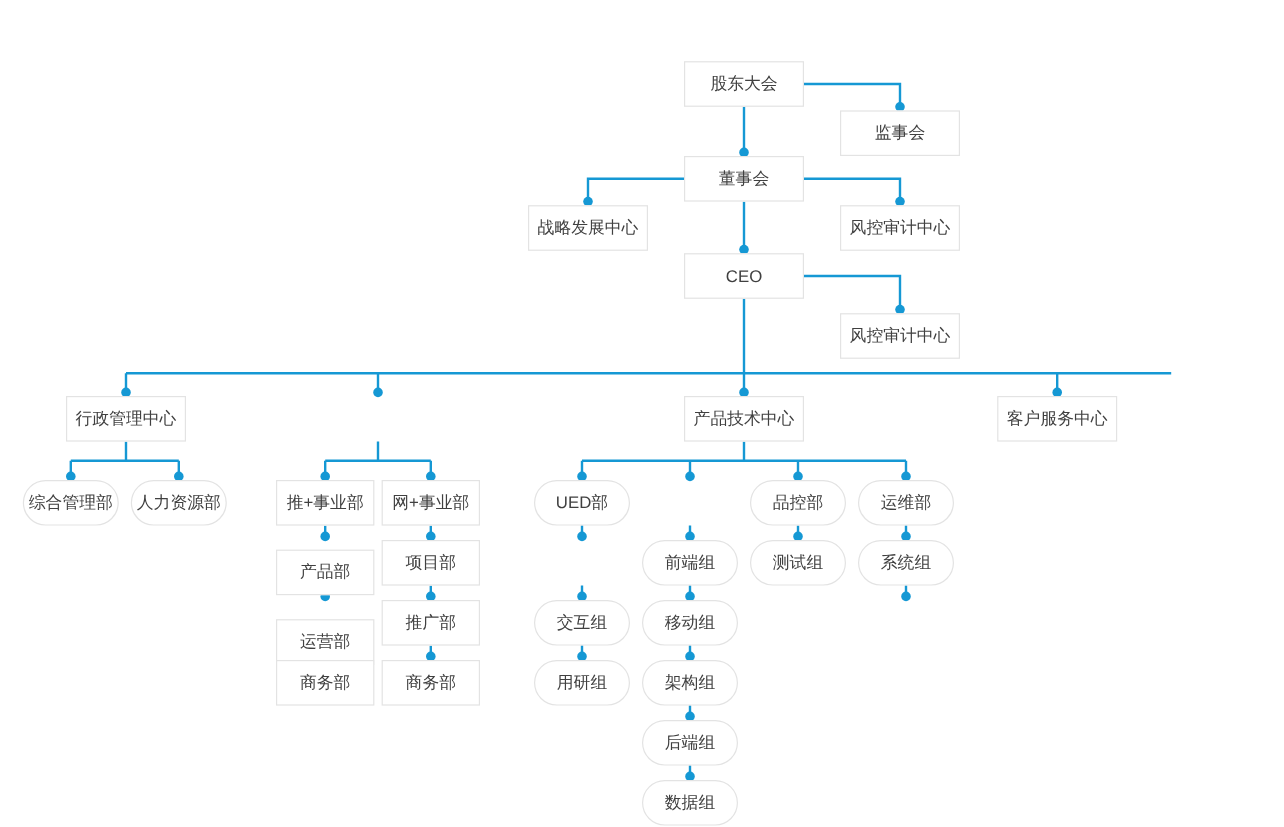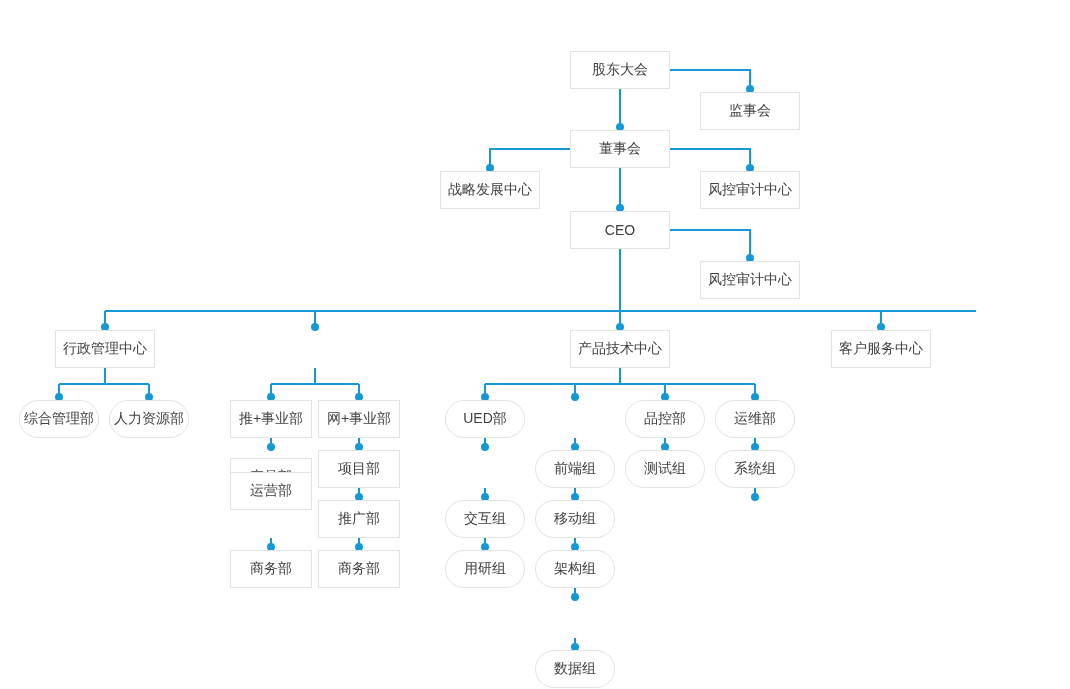--- a/index.html
+++ b/index.html
@@ -122,34 +122,35 @@
 
   <div class="node lg" style="left:55px;top:330px">行政管理中心</div>
   <div class="node lg" style="left:570px;top:330px">产品技术中心</div>
   <div class="node lg" style="left:831px;top:330px">客户服务中心</div>
 
   <div class="node sm" style="left:19px;top:400px">综合管理部</div>
   <div class="node sm" style="left:109px;top:400px">人力资源部</div>
 
   <div class="node smw" style="left:230px;top:400px">推+事业部</div>
   <div class="node smw" style="left:230px;top:458px">产品部</div>
-  <div class="node smw" style="left:230px;top:472px">运营部</div>
+  <div class="node smw" style="left:230px;top:516px">运营部</div>
   <div class="node smw" style="left:230px;top:550px">商务部</div>
   <div class="node smw" style="left:318px;top:400px">网+事业部</div>
   <div class="node smw" style="left:318px;top:450px">项目部</div>
   <div class="node smw" style="left:318px;top:500px">推广部</div>
   <div class="node smw" style="left:318px;top:550px">商务部</div>
 
   <div class="node sm" style="left:445px;top:400px">UED部</div>
   <div class="node sm" style="left:445px;top:500px">交互组</div>
   <div class="node sm" style="left:445px;top:550px">用研组</div>
 
   <div class="node sm" style="left:535px;top:450px">前端组</div>
   <div class="node sm" style="left:535px;top:500px">移动组</div>
   <div class="node sm" style="left:535px;top:550px">架构组</div>
+  <div class="node sm" style="left:535px;top:600px">后端组</div>
   <div class="node sm" style="left:535px;top:650px">数据组</div>
 
   <div class="node sm" style="left:625px;top:400px">品控部</div>
   <div class="node sm" style="left:715px;top:400px">运维部</div>
 
   <div class="node sm" style="left:625px;top:450px">测试组</div>
   <div class="node sm" style="left:715px;top:450px">系统组</div>
 
 </div>
 

